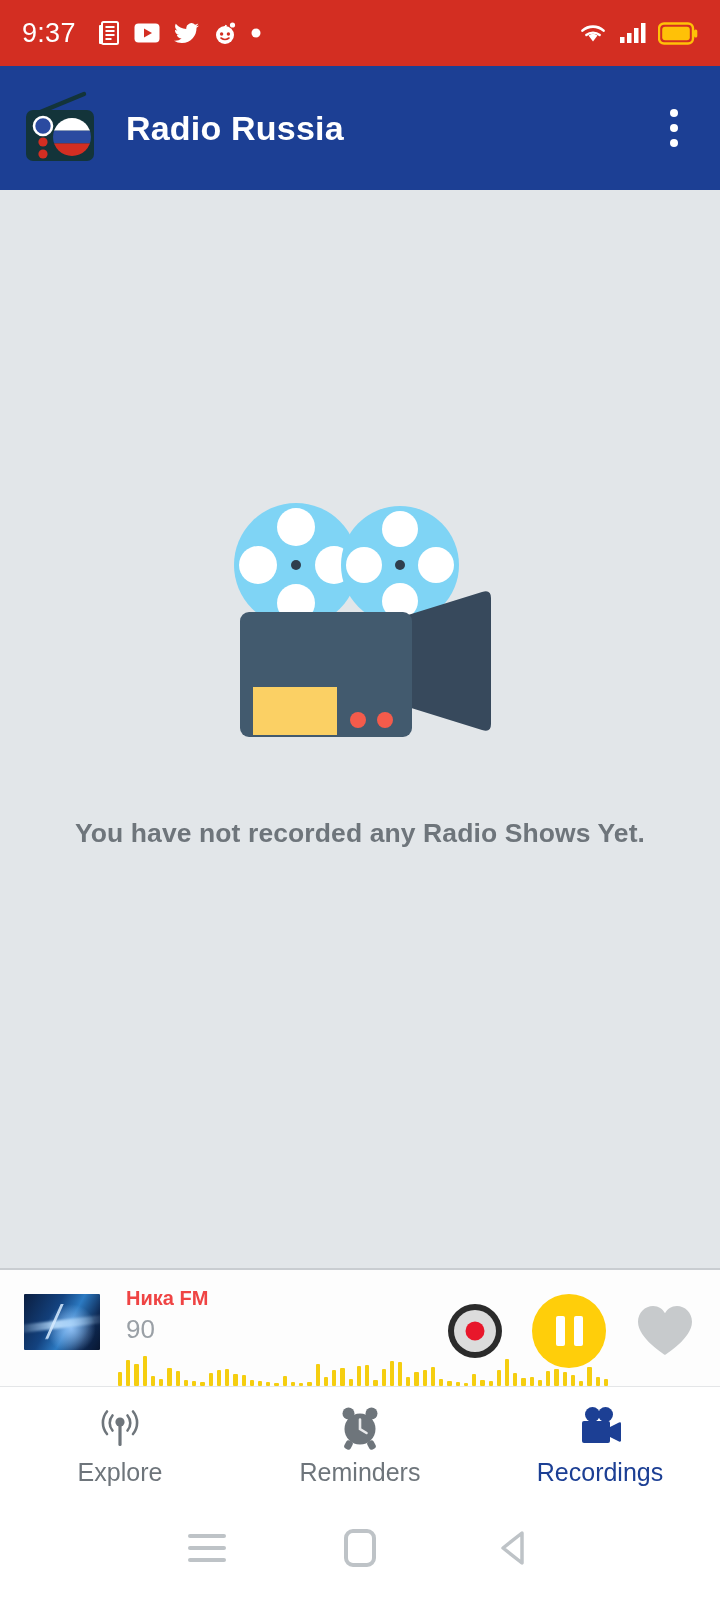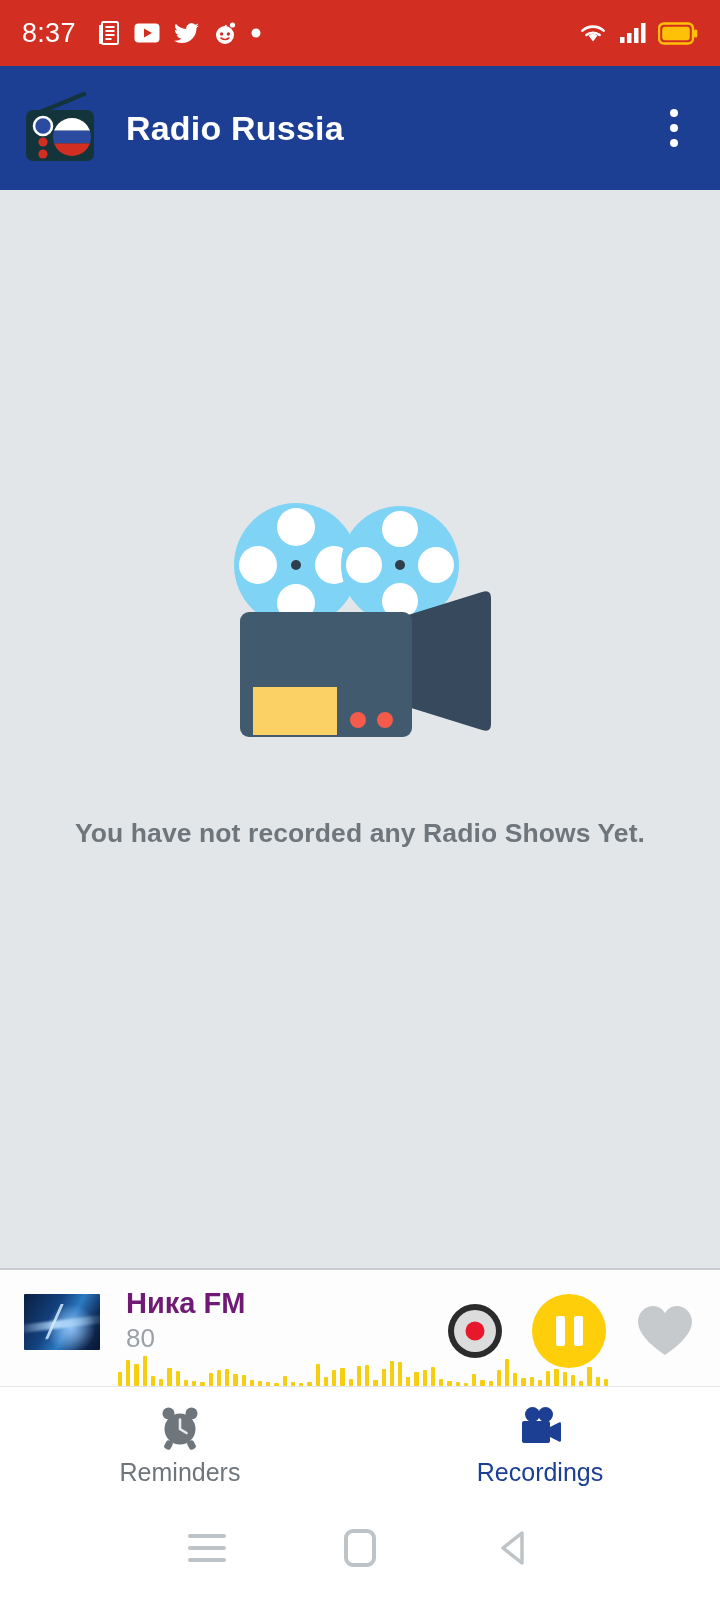--- a/index.html
+++ b/index.html
@@ -69,21 +69,21 @@
     content: ""; position: absolute; left: -10%; top: 46%; width: 120%; height: 8px;
     background: linear-gradient(90deg, rgba(255,255,255,0) 0%, rgba(190,225,255,.9) 45%, rgba(255,255,255,0) 100%);
     transform: rotate(-7deg); filter: blur(1px);
   }
   .thumb::after {
     content: ""; position: absolute; left: 38%; top: 18%; width: 46%; height: 62%;
     border-left: 3px solid rgba(215,235,255,.85);
     transform: skewX(-24deg); filter: blur(.4px);
   }
   .player-meta { margin-left: 26px; display: flex; flex-direction: column; justify-content: flex-start; }
-  .station-name { font-size: 29px; font-weight: bold; color: #701a75; line-height: 1.05; }
+  .station-name { font-size: 20px; font-weight: bold; color: #ef4444; line-height: 1.05; }
   .station-sub { font-size: 26px; color: #9AA0A6; margin-top: 7px; line-height: 1; }
 
   .player-ctrls { margin-left: auto; display: flex; align-items: center; gap: 28px; margin-top: 6px; }
   .btn-record { width: 58px; height: 58px; position: relative; }
   .btn-pause {
     width: 74px; height: 74px; border-radius: 50%; background: #FFCE0A;
     display: flex; align-items: center; justify-content: center; gap: 9px;
   }
   .btn-pause i { width: 9px; height: 30px; background: #fff; border-radius: 2px; display: block; }
   .btn-fav { width: 62px; height: 58px; display: flex; align-items: center; justify-content: center; }
@@ -118,21 +118,21 @@
   .sys-lines { display: flex; flex-direction: column; gap: 8px; }
   .sys-lines i { display: block; width: 38px; height: 4px; background: #BEC3C7; border-radius: 2px; }
   .sys-home { width: 32px; height: 38px; border: 4px solid #BEC3C7; border-radius: 9px; }
 </style>
 </head>
 <body>
 
 <div class="phone">
 
   <div class="statusbar">
-    <span class="status-time">8:37</span>
+    <span class="status-time">9:37</span>
     <span class="status-left-icons">
       <svg class="sb-ic" width="22" height="24" viewBox="0 0 22 24">
         <rect x="4" y="1" width="16" height="22" rx="1.5" fill="none" stroke="#fff" stroke-width="2"></rect>
         <rect x="1" y="4" width="4" height="19" rx="1" fill="#fff"></rect>
         <rect x="7.5" y="5" width="9" height="2" fill="#fff"></rect>
         <rect x="7.5" y="9" width="9" height="2" fill="#fff"></rect>
         <rect x="7.5" y="13" width="9" height="2" fill="#fff"></rect>
         <rect x="7.5" y="17" width="6" height="2" fill="#fff"></rect>
       </svg>
       <svg class="sb-ic" width="26" height="20" viewBox="0 0 26 20">
@@ -233,21 +233,21 @@
         </svg>
       </span>
       <div class="empty-text">You have not recorded any Radio Shows Yet.</div>
     </div>
   </div>
 
   <div class="player">
     <span class="thumb"></span>
     <span class="player-meta">
       <span class="station-name">Ника FM</span>
-      <span class="station-sub">80</span>
+      <span class="station-sub">90</span>
     </span>
     <span class="player-ctrls">
       <span class="btn-record">
         <svg width="58" height="58" viewBox="0 0 58 58">
           <circle cx="29" cy="29" r="27" fill="#2B2B2B"></circle>
           <circle cx="29" cy="29" r="21" fill="#DCDCDC"></circle>
           <circle cx="29" cy="29" r="9.5" fill="#E8172B"></circle>
         </svg>
       </span>
       <span class="btn-pause">
@@ -318,20 +318,33 @@
         <span style="height: 14px; background: rgb(245, 206, 16);"></span>
         <span style="height: 11px; background: rgb(245, 206, 16);"></span>
         <span style="height: 5px; background: rgb(245, 206, 16);"></span>
         <span style="height: 19px; background: rgb(245, 206, 16);"></span>
         <span style="height: 9px; background: rgb(245, 206, 16);"></span>
         <span style="height: 7px; background: rgb(245, 206, 16);"></span>
       </div>
   </div>
 
   <div class="bottomnav">
+    <div class="navitem">
+      <span class="navicon">
+        <svg width="46" height="46" viewBox="0 0 46 46">
+          <circle cx="23" cy="17" r="4.6" fill="#6E757B"></circle>
+          <rect x="21.4" y="19" width="3.2" height="22" rx="1.5" fill="#6E757B"></rect>
+          <path d="M15.5 10.5 A11.5 11.5 0 0 0 15.5 25.5" stroke="#6E757B" stroke-width="2.6" fill="none" stroke-linecap="round"></path>
+          <path d="M30.5 10.5 A11.5 11.5 0 0 1 30.5 25.5" stroke="#6E757B" stroke-width="2.6" fill="none" stroke-linecap="round"></path>
+          <path d="M10 6.5 A17.5 17.5 0 0 0 10 29" stroke="#6E757B" stroke-width="2.6" fill="none" stroke-linecap="round"></path>
+          <path d="M36 6.5 A17.5 17.5 0 0 1 36 29" stroke="#6E757B" stroke-width="2.6" fill="none" stroke-linecap="round"></path>
+        </svg>
+      </span>
+      <span class="navlabel">Explore</span>
+    </div>
 
 
     <div class="navitem">
       <span class="navicon">
         <svg width="46" height="46" viewBox="0 0 46 46">
           <circle cx="23" cy="24" r="15.5" fill="#6E757B"></circle>
           <circle cx="11.5" cy="8.5" r="6" fill="#6E757B"></circle>
           <circle cx="34.5" cy="8.5" r="6" fill="#6E757B"></circle>
           <rect x="8" y="35.5" width="7" height="9" rx="2.5" transform="rotate(28 11.5 40)" fill="#6E757B"></rect>
           <rect x="31" y="35.5" width="7" height="9" rx="2.5" transform="rotate(-28 34.5 40)" fill="#6E757B"></rect>

